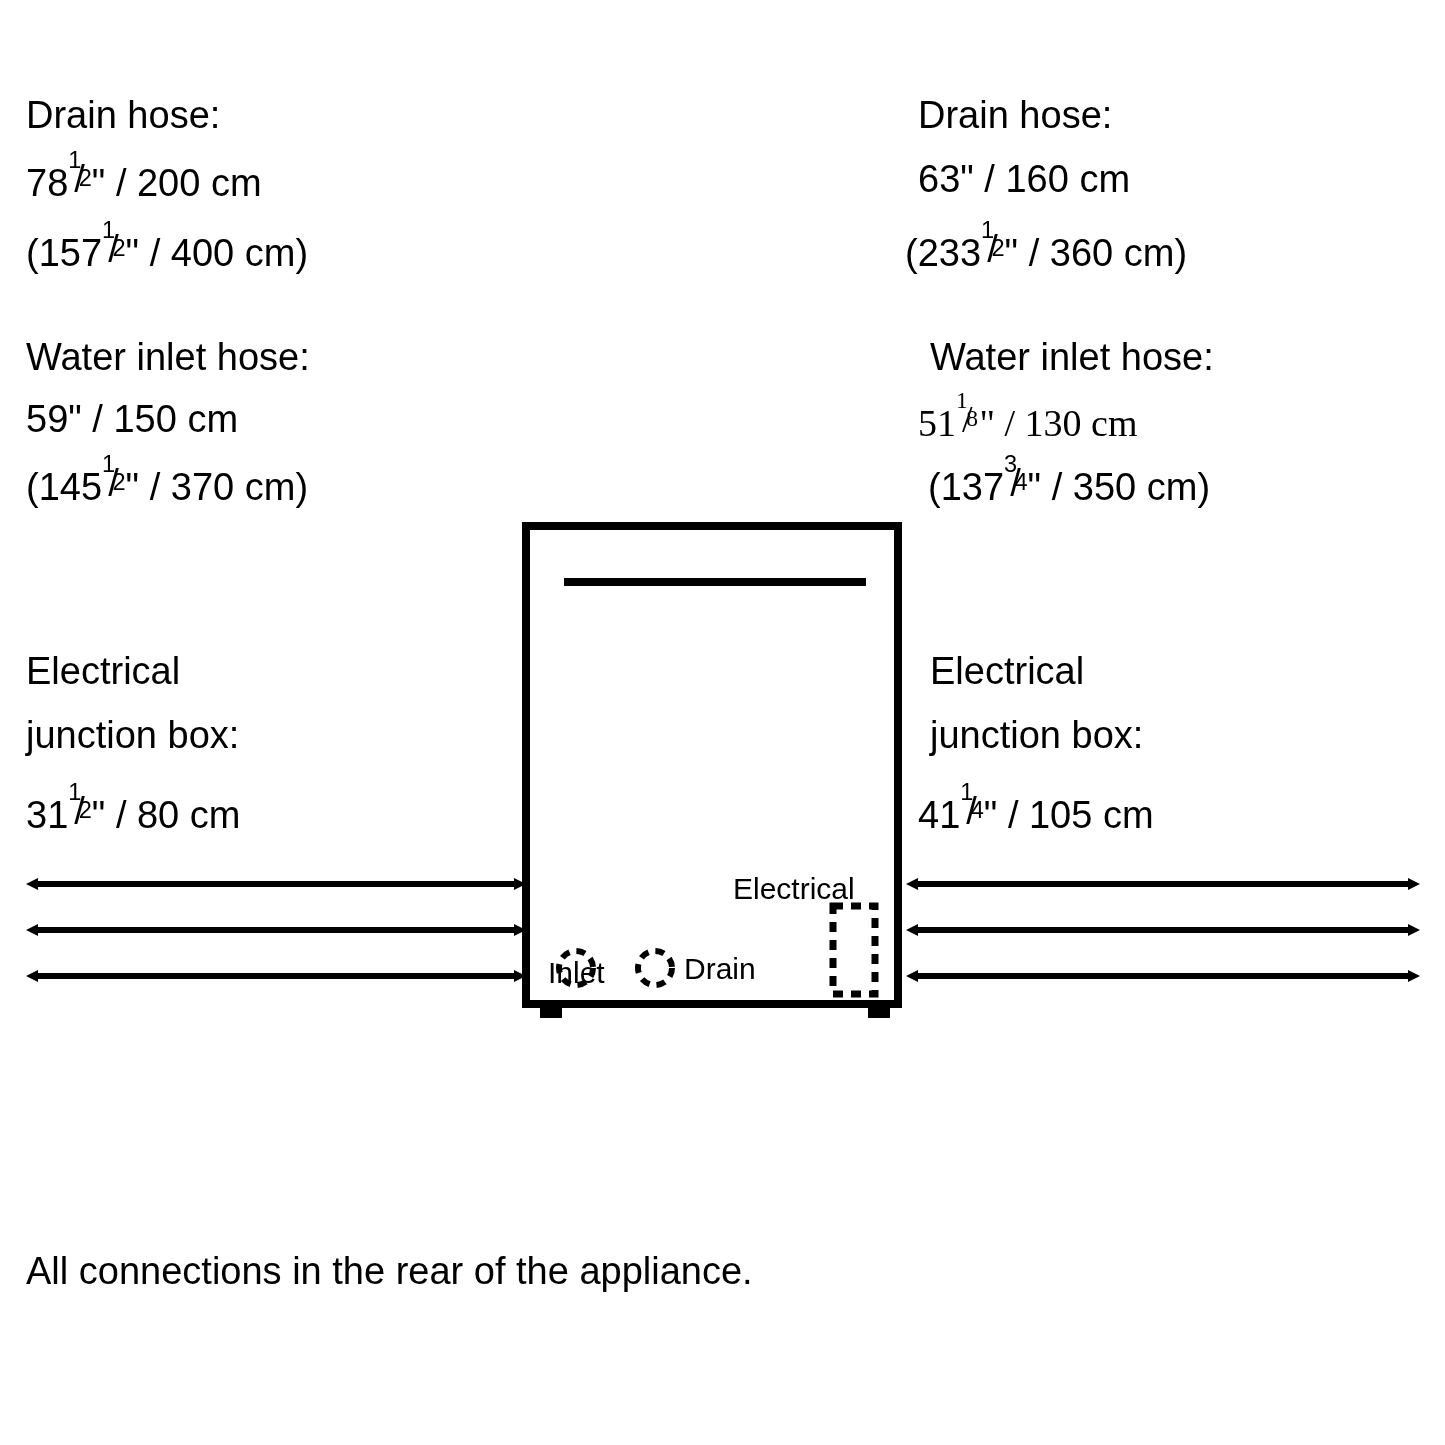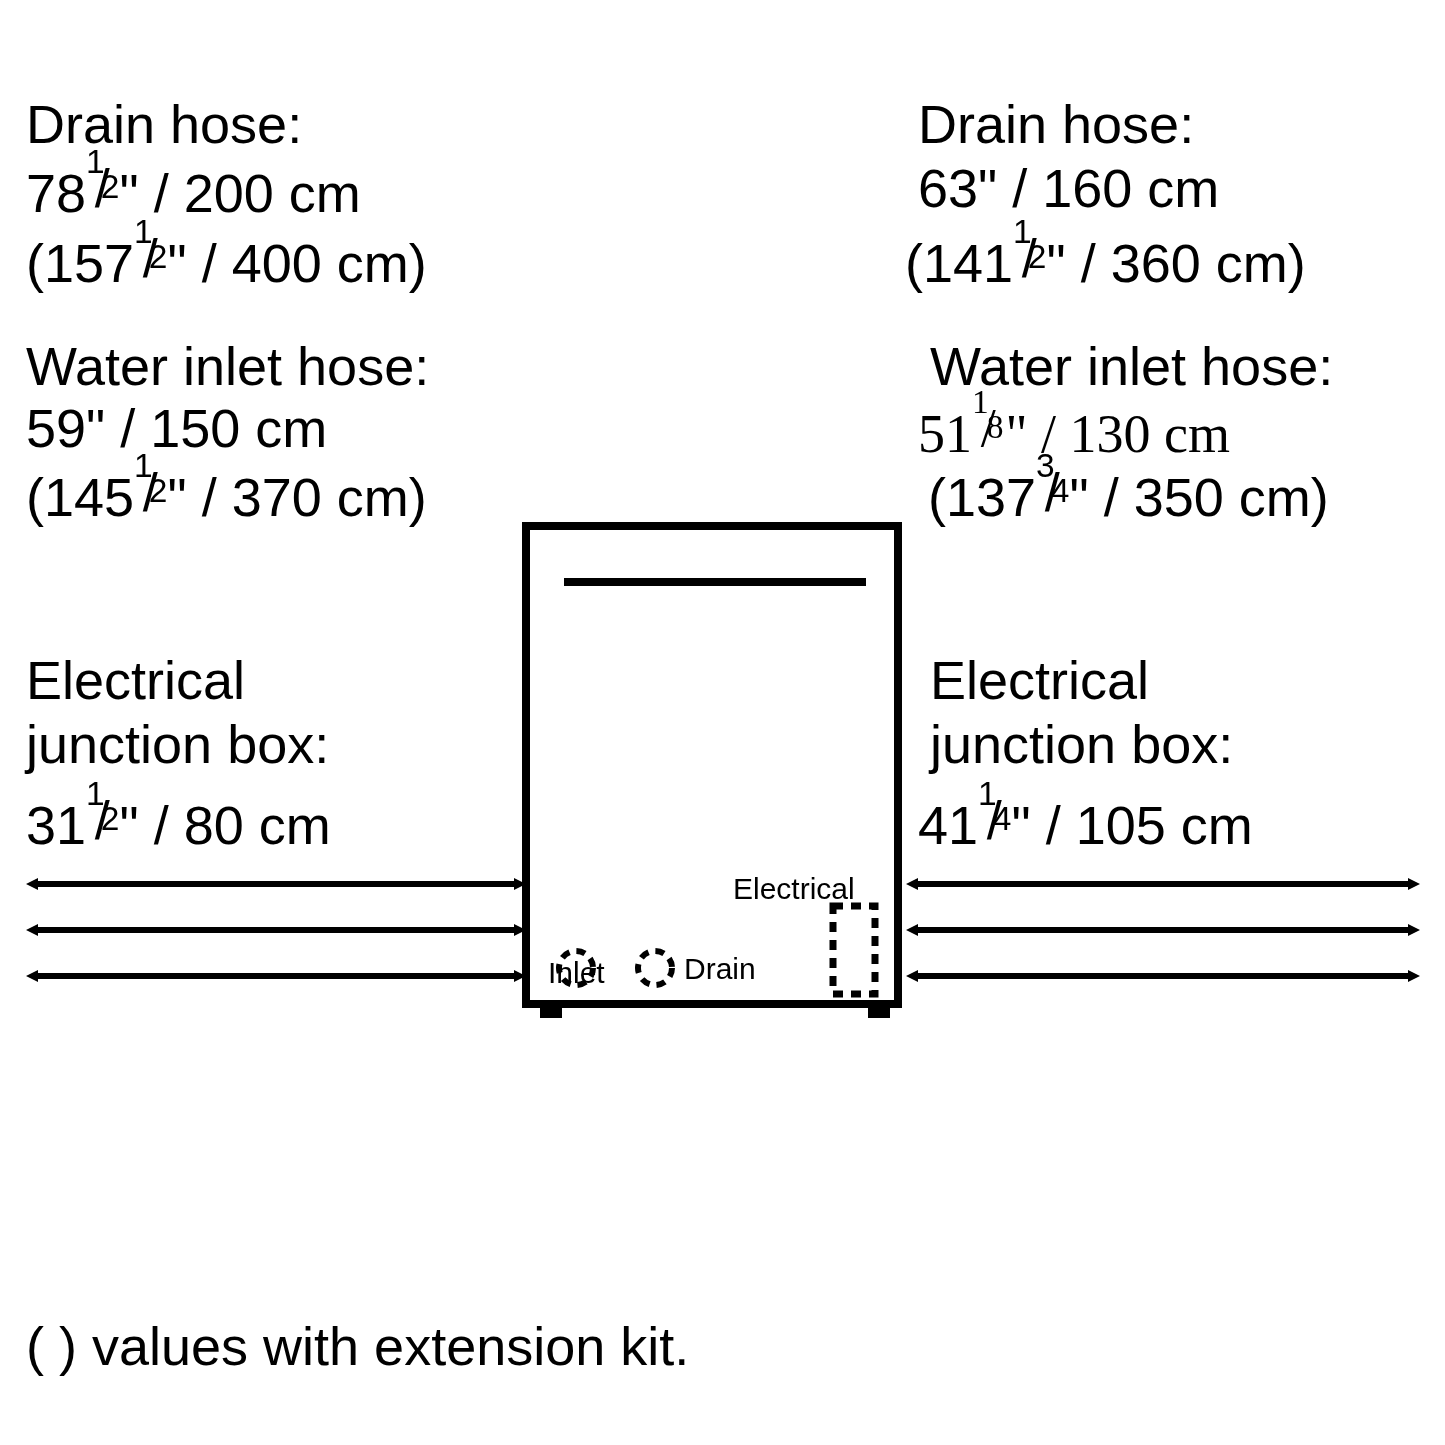--- a/index.html
+++ b/index.html
@@ -15,21 +15,21 @@
     font-family: "Liberation Sans", sans-serif;
     color: #000000;
     overflow: hidden;
   }
   .txt {
     position: absolute;
     white-space: nowrap;
     line-height: 1.12;
   }
   .big {
-    font-size: 54px;
+    font-size: 38px;
   }
   .small {
     font-size: 30px;
   }
   .frac {
     display: inline-block;
     position: relative;
     width: 0.62em;
     height: 1em;
     vertical-align: baseline;
@@ -89,21 +89,21 @@
   <div class="txt big" style="left:26px; top:790px;">
     <span>31</span><span class="frac"><span class="num">1</span><span class="sl">/</span><span class="den">2</span></span><span>" / 80 cm</span>
   </div>
 
 
   <div class="txt big" style="left:918px; top:94px;">Drain hose:</div>
 
   <div class="txt big" style="left:918px; top:158px;">63" / 160 cm</div>
 
   <div class="txt big" style="left:905px; top:228px;">
-    <span>(141</span><span class="frac"><span class="num">1</span><span class="sl">/</span><span class="den">2</span></span><span>" / 360 cm)</span>
+    <span>(233</span><span class="frac"><span class="num">1</span><span class="sl">/</span><span class="den">2</span></span><span>" / 360 cm)</span>
   </div>
 
   <div class="txt big" style="left:930px; top:336px;">Water inlet hose:</div>
 
   <div class="txt big" style="left:918px; top:398px;font-family:Liberation Serif, serif;">
     <span>51</span><span class="frac"><span class="num">1</span><span class="sl">/</span><span class="den">8</span></span><span>" / 130 cm</span>
   </div>
 
   <div class="txt big" style="left:912px; top:462px;margin-left:16px;">
     <span>(137</span><span class="frac"><span class="num">3</span><span class="sl">/</span><span class="den">4</span></span><span>" / 350 cm)</span>
@@ -156,15 +156,15 @@
       <line x1="918" y1="884" x2="1408" y2="884" stroke="#000" stroke-width="6" marker-start="url(#arrL)" marker-end="url(#arrR)"></line>
       <line x1="918" y1="930" x2="1408" y2="930" stroke="#000" stroke-width="6" marker-start="url(#arrL)" marker-end="url(#arrR)"></line>
       <line x1="918" y1="976" x2="1408" y2="976" stroke="#000" stroke-width="6" marker-start="url(#arrL)" marker-end="url(#arrR)"></line>
     </g>
   </svg>
 
   <div class="txt small" style="left:733px; top:872px;">Electrical</div>
   <div class="txt small" style="left:548px; top:956px;">Inlet</div>
   <div class="txt small" style="left:684px; top:952px;">Drain</div>
 
-  <div class="txt big" style="left:26px; top:1316px;">( ) values with extension kit.</div>
+  <div class="txt big" style="left:26px; top:1250px;">All connections in the rear of the appliance.</div>
 
 </div>
 
 </body></html>

